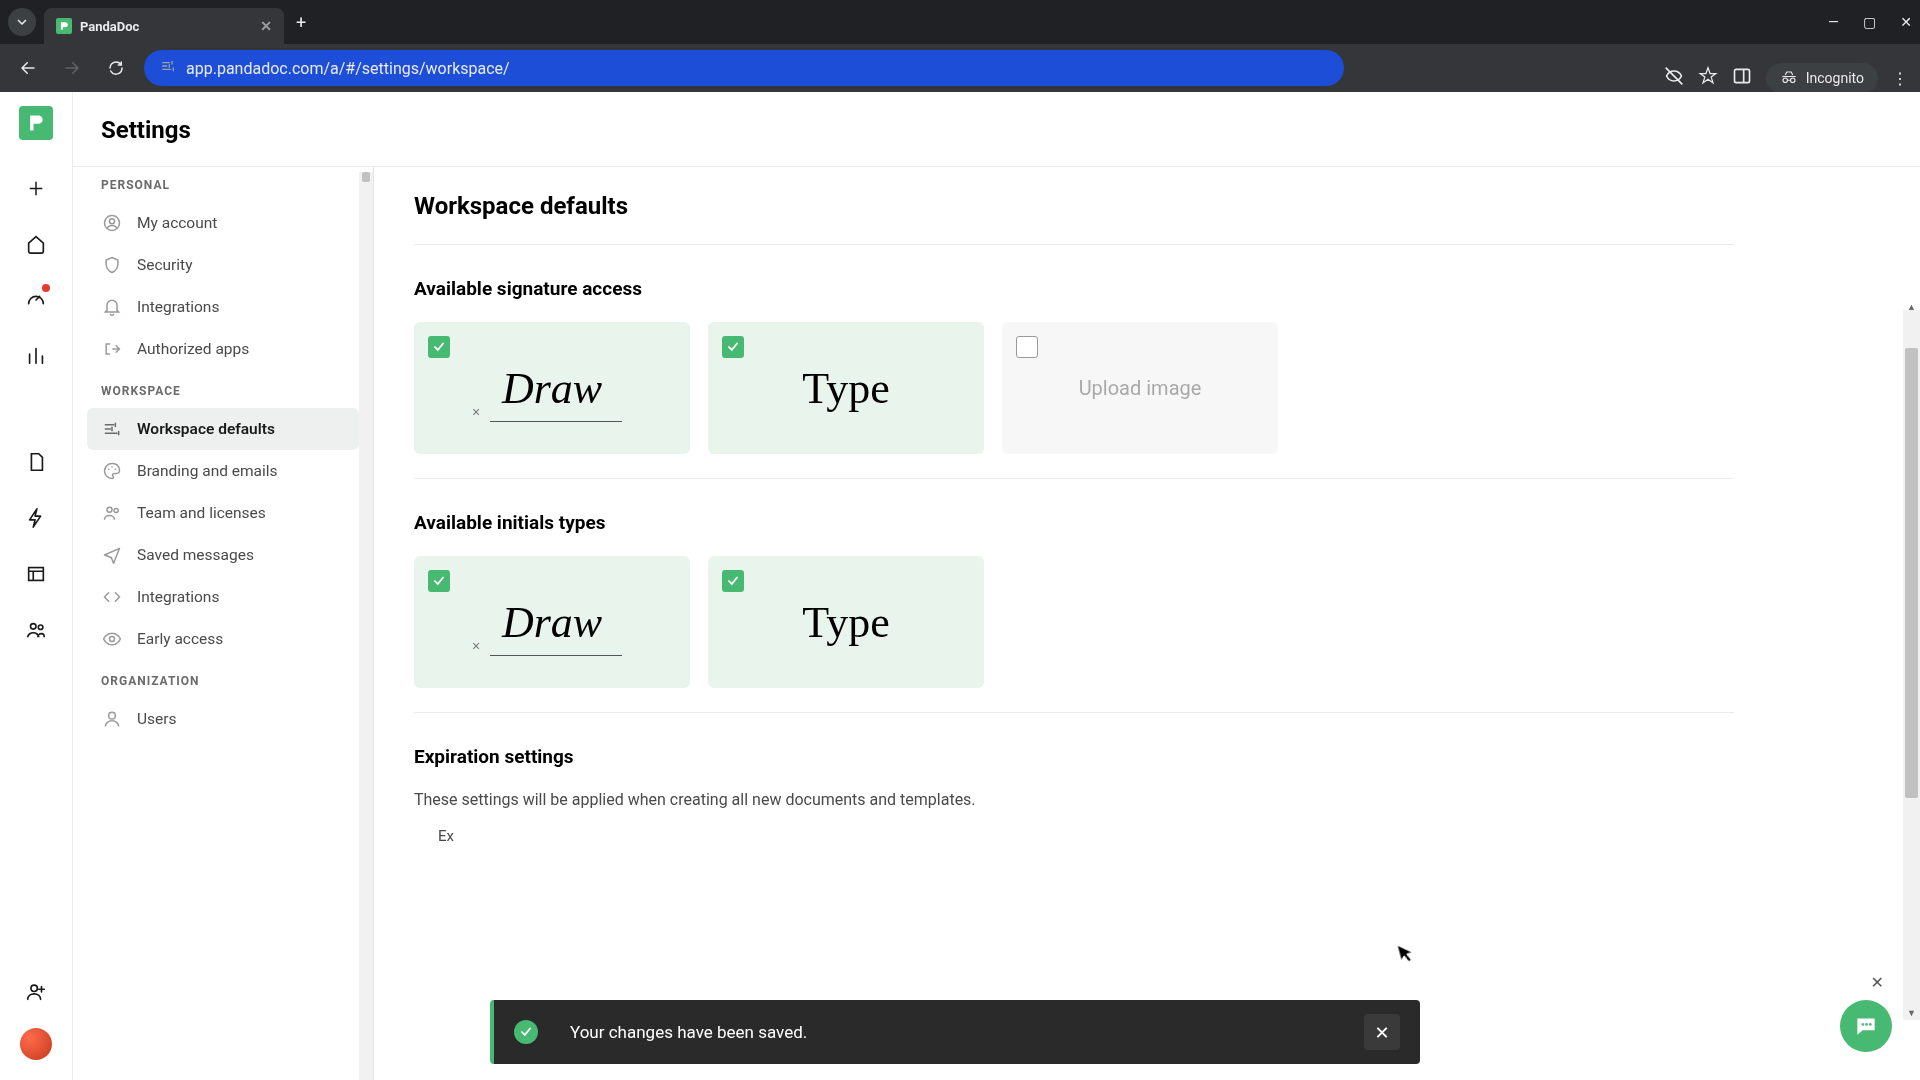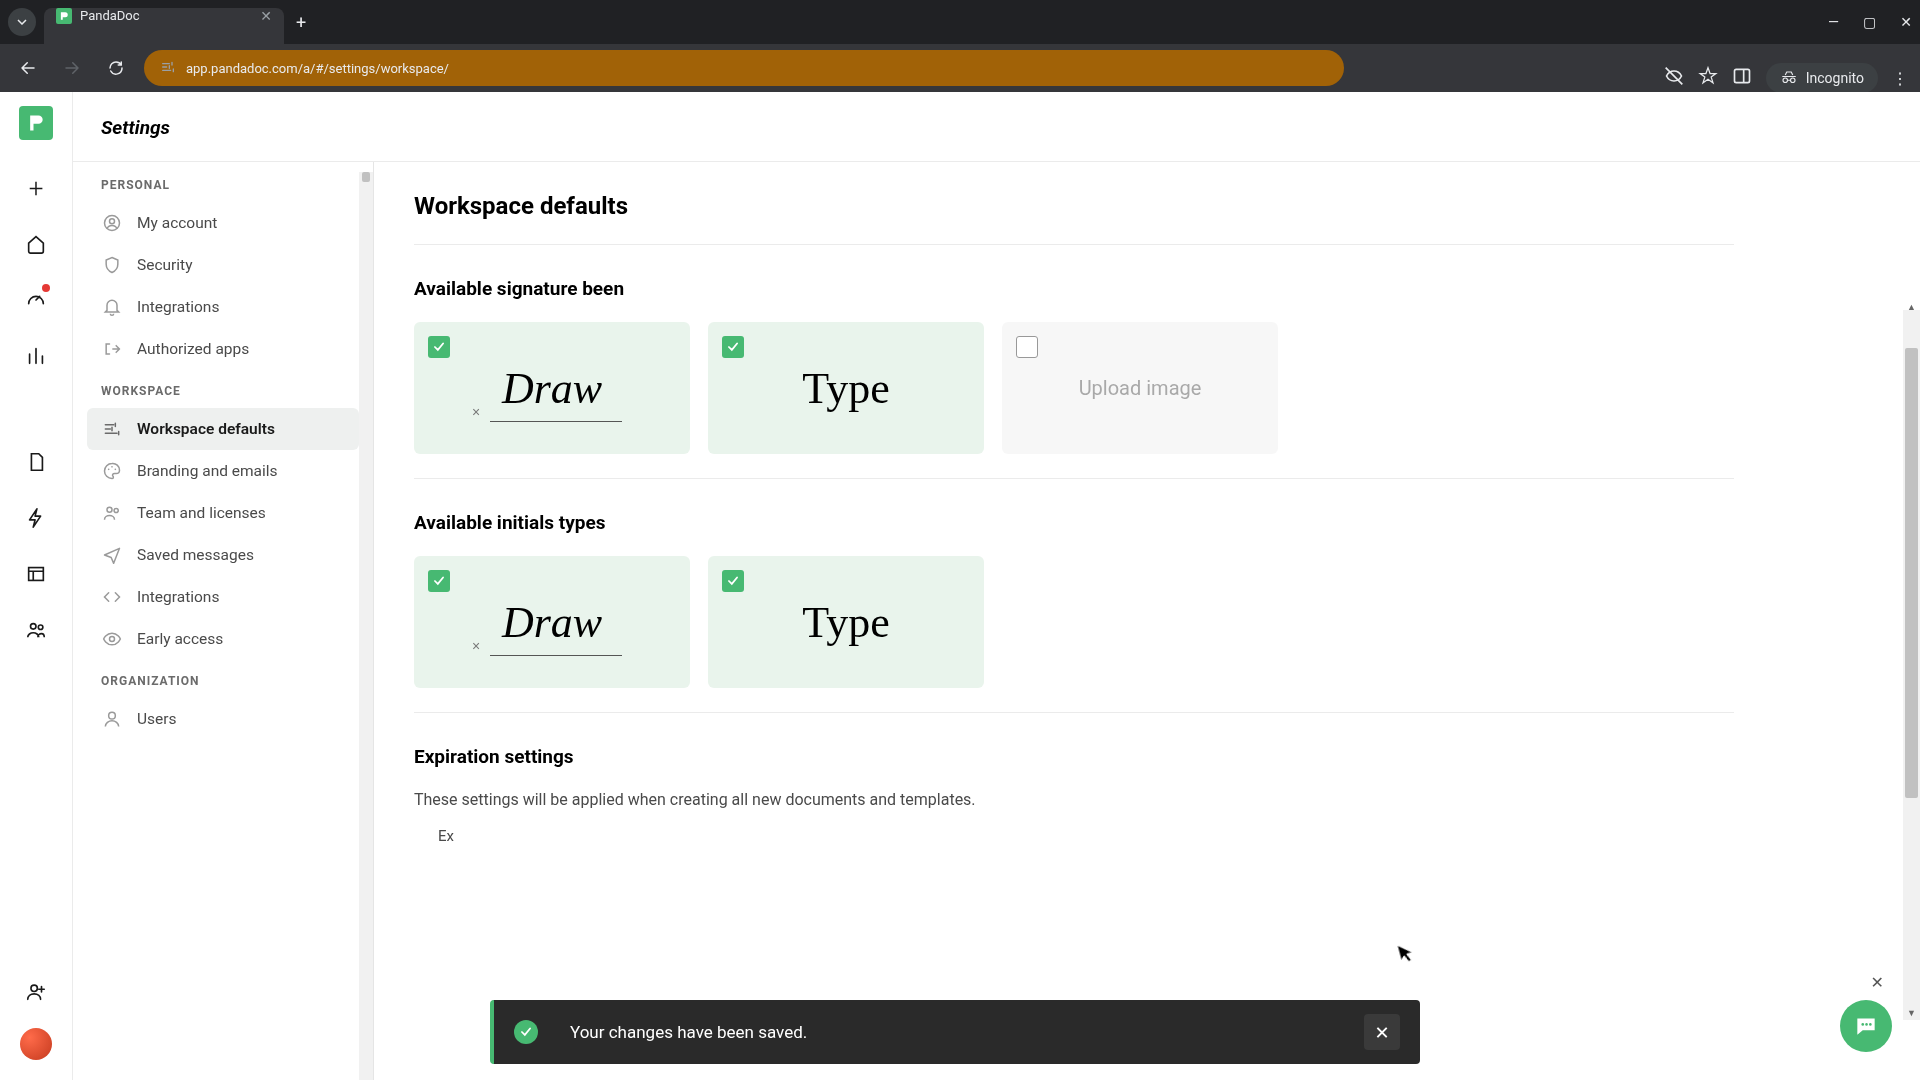--- a/index.html
+++ b/index.html
@@ -1,52 +1,52 @@
 <!DOCTYPE html>
 <html><head>
 <meta charset="utf-8">
 <style>
 * { margin: 0; padding: 0; box-sizing: border-box; }
 body { font-family: -apple-system, BlinkMacSystemFont, "Segoe UI", Roboto, Arial, sans-serif; background: #fff; overflow: hidden; width: 1920px; height: 1080px; }
 
 
 .browser-chrome { background: #202124; height: 44px; display: flex; align-items: center; padding: 0 8px; }
 .tab-dropdown { width: 28px; height: 28px; border-radius: 50%; background: #3c4043; display: flex; align-items: center; justify-content: center; color: #e8eaed; font-size: 10px; margin-right: 8px; }
-.tab { background: #35363a; border-radius: 8px 8px 0 0; height: 36px; display: flex; align-items: flex-start; padding: 0 12px; gap: 8px; min-width: 240px; margin-top: 8px; }
+.tab { background: #35363a; border-radius: 8px 8px 0 0; height: 36px; display: flex; align-items: center; padding: 16px 12px; gap: 8px; min-width: 240px; margin-top: 8px; font-weight: bold; }
 .tab-favicon { width: 16px; height: 16px; background: #47b972; border-radius: 2px; display: flex; align-items: center; justify-content: center; }
 .tab-favicon svg { width: 10px; height: 10px; }
 .tab-title { color: #e8eaed; font-size: 13px; flex: 1; }
 .tab-close { color: #9aa0a6; font-size: 14px; cursor: pointer; }
 .new-tab { color: #e8eaed; font-size: 18px; margin-left: 12px; cursor: pointer; }
 .window-controls { margin-left: auto; display: flex; gap: 24px; color: #e8eaed; }
 .window-controls span { cursor: pointer; font-size: 14px; }
 
 .toolbar { background: #35363a; height: 48px; display: flex; align-items: center; padding: 0 12px; gap: 12px; }
 .nav-btn { width: 32px; height: 32px; display: flex; align-items: center; justify-content: center; color: #e8eaed; border-radius: 50%; cursor: pointer; }
 .nav-btn.disabled { color: #5f6368; }
-.url-bar { flex: 1; background: #a16207; border-radius: 20px; height: 36px; display: flex; align-items: center; padding: 0 16px; gap: 10px; color: #e8eaed; font-size: 13px; max-width: 1200px;}
+.url-bar { flex: 1; background: #1d4ed8; border-radius: 20px; height: 36px; display: flex; align-items: center; padding: 0 16px; gap: 10px; color: #e8eaed; font-size: 16px; max-width: 1200px;}
 .url-bar .tune-icon { color: #9aa0a6; }
 .toolbar-right { display: flex; align-items: center; gap: 14px; color: #e8eaed; margin-left: auto; margin-top: 20px; }
 .incognito-badge { background: #3c4043; border-radius: 16px; padding: 6px 14px; display: flex; align-items: center; gap: 8px; font-size: 14px; }
 
 
 .app { display: flex; height: calc(1080px - 92px); background: #fff; }
 
 .rail { width: 72px; background: #fff; display: flex; flex-direction: column; align-items: center; padding-top: 14px; gap: 20px; border-right: 0; }
 .rail-logo { width: 34px; height: 34px; background: #47b972; border-radius: 4px; display: flex; align-items: center; justify-content: center; margin-bottom: 10px;}
 .rail-logo svg { width: 20px; height: 20px; }
 .rail-item { width: 36px; height: 36px; display: flex; align-items: center; justify-content: center; color: #1a1a1a; cursor: pointer; position: relative; }
 .rail-item.plus { font-size: 26px; font-weight: 300; }
 .rail-dot { position: absolute; top: 2px; right: 4px; width: 8px; height: 8px; background: #e53935; border-radius: 50%; }
 .rail-bottom { margin-top: auto; margin-bottom: 20px; display:flex; flex-direction:column; align-items:center; gap: 18px;}
 .rail-avatar { width: 32px; height: 32px; border-radius: 50%; background: radial-gradient(circle at 30% 30%, #ff6b4a, #c53a1e); }
 
 .sidebar-wrap { border-left: 1px solid #ebebeb; border-right: 1px solid #e5e5e5; position: relative; }
 .page-header { padding: 24px 28px 22px; border-bottom: 1px solid #ebebeb; display: flex; align-items: center; position:absolute; left:0; right:-1600px; background:#fff; z-index:1; }
-.page-title { font-size: 19px; font-weight: 700; font-style: italic; }
+.page-title { font-size: 24px; font-weight: 700; }
 .help-icon { margin-left: auto; width: 28px; height: 28px; border: 1.5px solid #888; border-radius: 50%; display: flex; align-items: center; justify-content: center; color: #555; font-size: 15px; cursor: pointer; position:fixed; right:30px; top:118px; }
 
 .sidebar { width: 300px; padding: 72px 14px 20px; overflow-y: auto; height: 100%; }
 .scrollbar-stub { position:absolute; right:0; top:80px; bottom:0; width:14px; background:#f1f1f1; }
 .scrollbar-stub::before{ content:""; position:absolute; top:0; left:3px; right:3px; height:10px; background:#c1c1c1; border-radius:2px;}
 .section-label { font-size: 12px; font-weight: 700; letter-spacing: 1px; color: #6b6b6b; padding: 14px 14px 10px; }
 .nav-item { display: flex; align-items: center; gap: 14px; padding: 10px 14px; border-radius: 6px; color: #4a4a4a; font-size: 15.5px; cursor: pointer; }
 .nav-item.active { background: #eef0ef; color: #1a1a1a; font-weight: 600; }
 .nav-item .nav-icon { width: 22px; height: 22px; display: flex; align-items: center; justify-content: center; color: #9a9a9a; flex-shrink: 0; }
 .nav-item.active .nav-icon { color: #6b6b6b; }
@@ -338,21 +338,21 @@
       </div>
     </div>
     <div class="scrollbar-stub"></div>
   </div>
 
   <div class="content">
     <div class="content-inner">
       <div class="h1">Workspace defaults</div>
       <div class="divider"></div>
 
-      <div class="h2">Available signature been</div>
+      <div class="h2">Available signature access</div>
       <div class="card-row">
         <div class="sig-card checked">
           <div class="sig-checkbox on">
             <svg width="14" height="14" viewBox="0 0 24 24">
                 <path d="M5 12l5 5 9-11" stroke="#fff" stroke-width="3" fill="none" stroke-linecap="round"></path>
               </svg>
           </div>
           <div class="draw-label">
             <span>Draw</span>
             <span class="draw-x">×</span>

